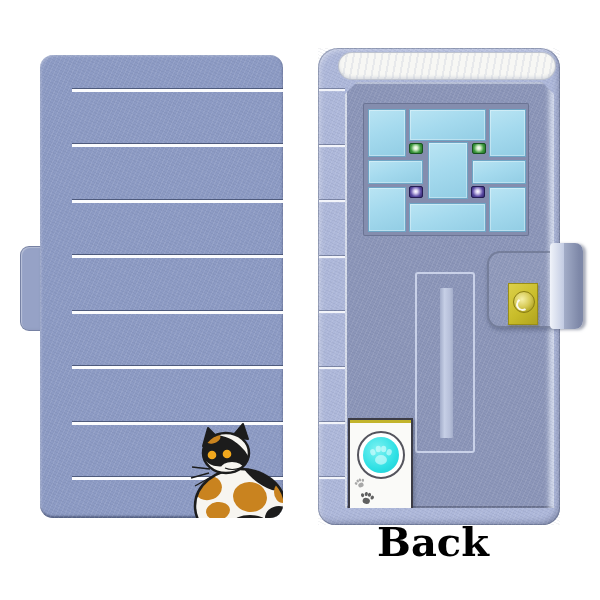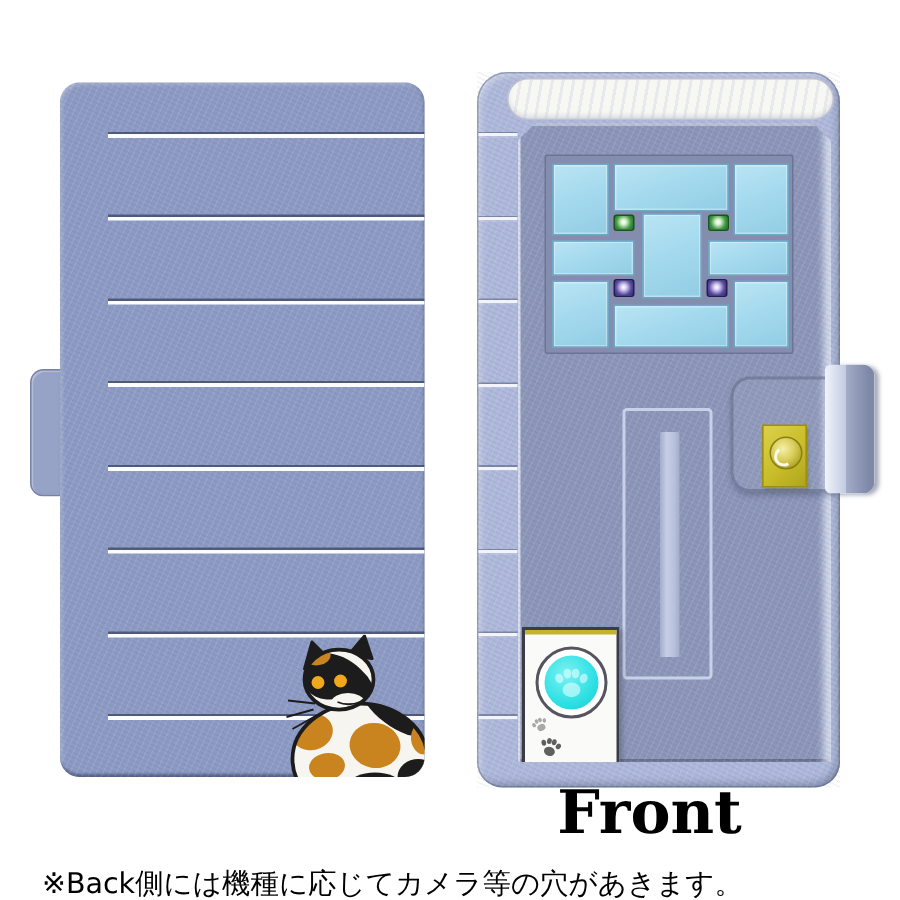--- a/index.html
+++ b/index.html
@@ -244,15 +244,14 @@
       <div class="snap-button">
         <div class="snap-glint"></div>
       </div>
     </div>
     <div class="clasp-strap">
       <div class="strap-light"></div>
       <div class="strap-dark"></div>
     </div>
   </div>
 
-  <div id="front-label" class="view-label">Front</div>
-  <div id="note2" class="note">※Back側には機種に応じてカメラ等の穴があきます。</div>
+  <div id="front-label" class="view-label">Back</div>
 </div>
 
 </body></html>

